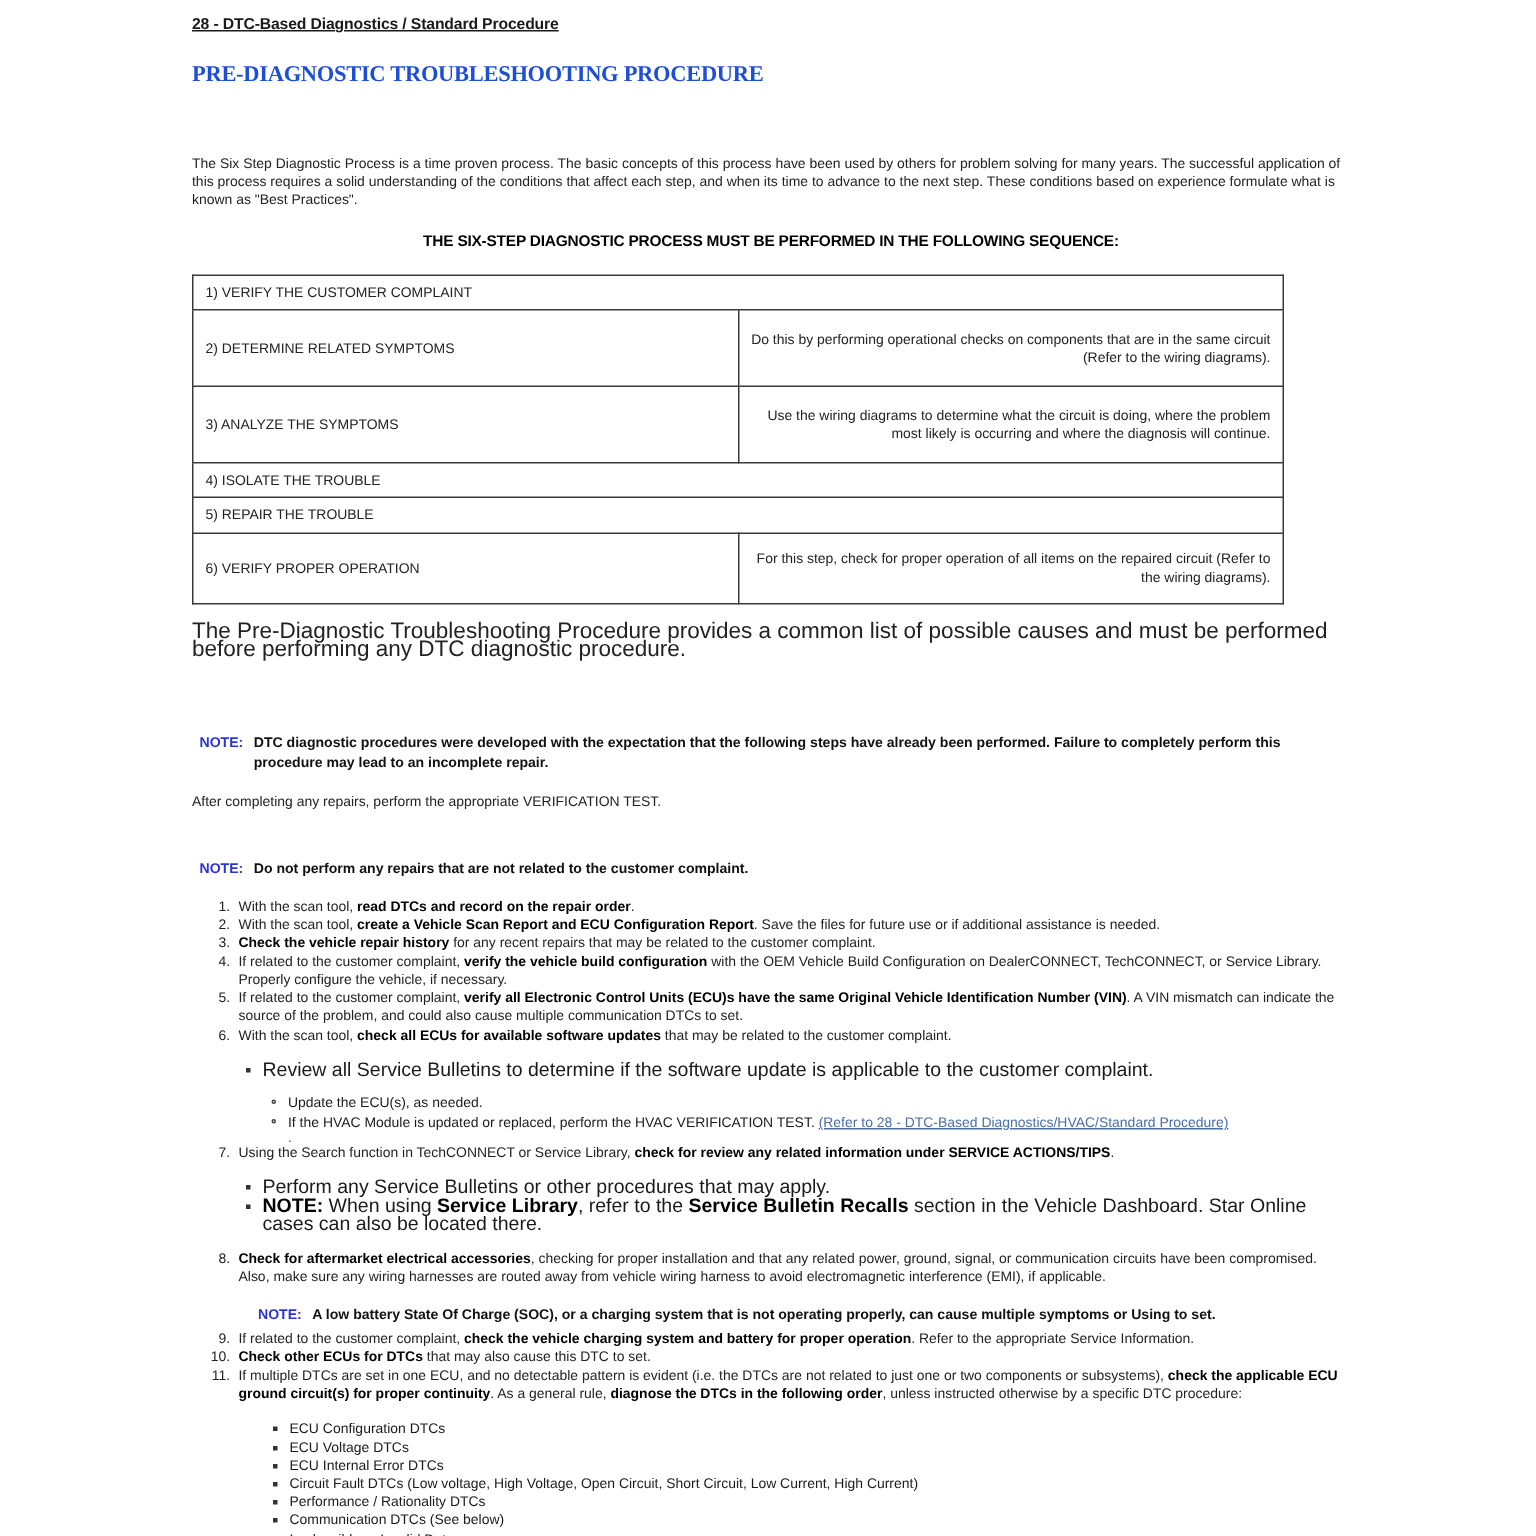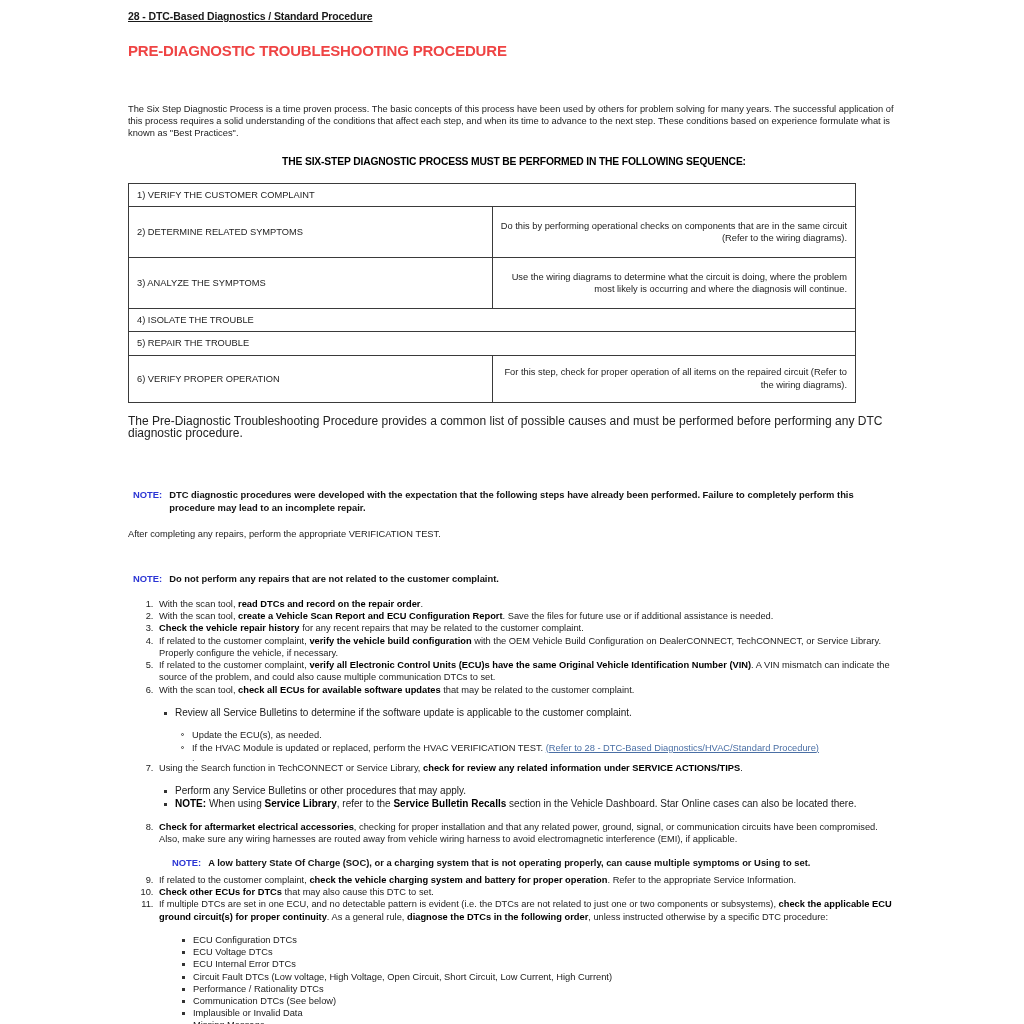--- a/index.html
+++ b/index.html
@@ -35,24 +35,25 @@
     font-weight: bold;
     color: #1a1a1a;
     letter-spacing: -0.1px;
     margin-top: 10px;
     margin-bottom: 0;
     text-decoration: underline;
   }
   .page-title {
     font-size: 15px;
     font-weight: bold;
-    color: #ef4444;
+    color: #1d4ed8;
     letter-spacing: -0.2px;
     margin-top: 20px;
     margin-bottom: 0;
+    font-family: Liberation Serif, serif;
   }
 
   
   .intro {
     font-size: 9.3px;
     line-height: 12.2px;
     color: #222;
     margin-top: 44px;
     text-align: left;
   }
@@ -80,21 +81,21 @@
     padding: 6px 8px;
     vertical-align: middle;
   }
   td.step-label { width: 163px; }
   td.step-desc  { vertical-align: middle; text-align: right; }
   tr.short td { height: 10px; padding-top: 5px; padding-bottom: 5px; }
   tr.tall td  { height: 38px; }
   tr.tall2 td { height: 34px; }
 
   .after-table {
-    font-size: 12px;
+    font-size: 15px;
     line-height: 12.2px;
     color: #222;
     margin-top: 12px;
   }
 
   
   .note-block {
     display: flex;
     font-size: 9.4px;
     line-height: 12.4px;
@@ -135,21 +136,21 @@
     padding-left: 3px;
   }
   ol.cont { margin-top: 0; }
   b, strong { color: #000; font-weight: bold; }
 
   
   ul.lvl1 {
     list-style: none;
     margin: 11px 0 0 0;
     padding-left: 36px;
-    font-size: 10px;
+    font-size: 13px;
     line-height: 12.3px;
   }
   ul.lvl1 > li {
     position: relative;
     padding-left: 11px;
     margin-bottom: 0;
   }
   ul.lvl1 > li::before {
     content: "";
     position: absolute;

